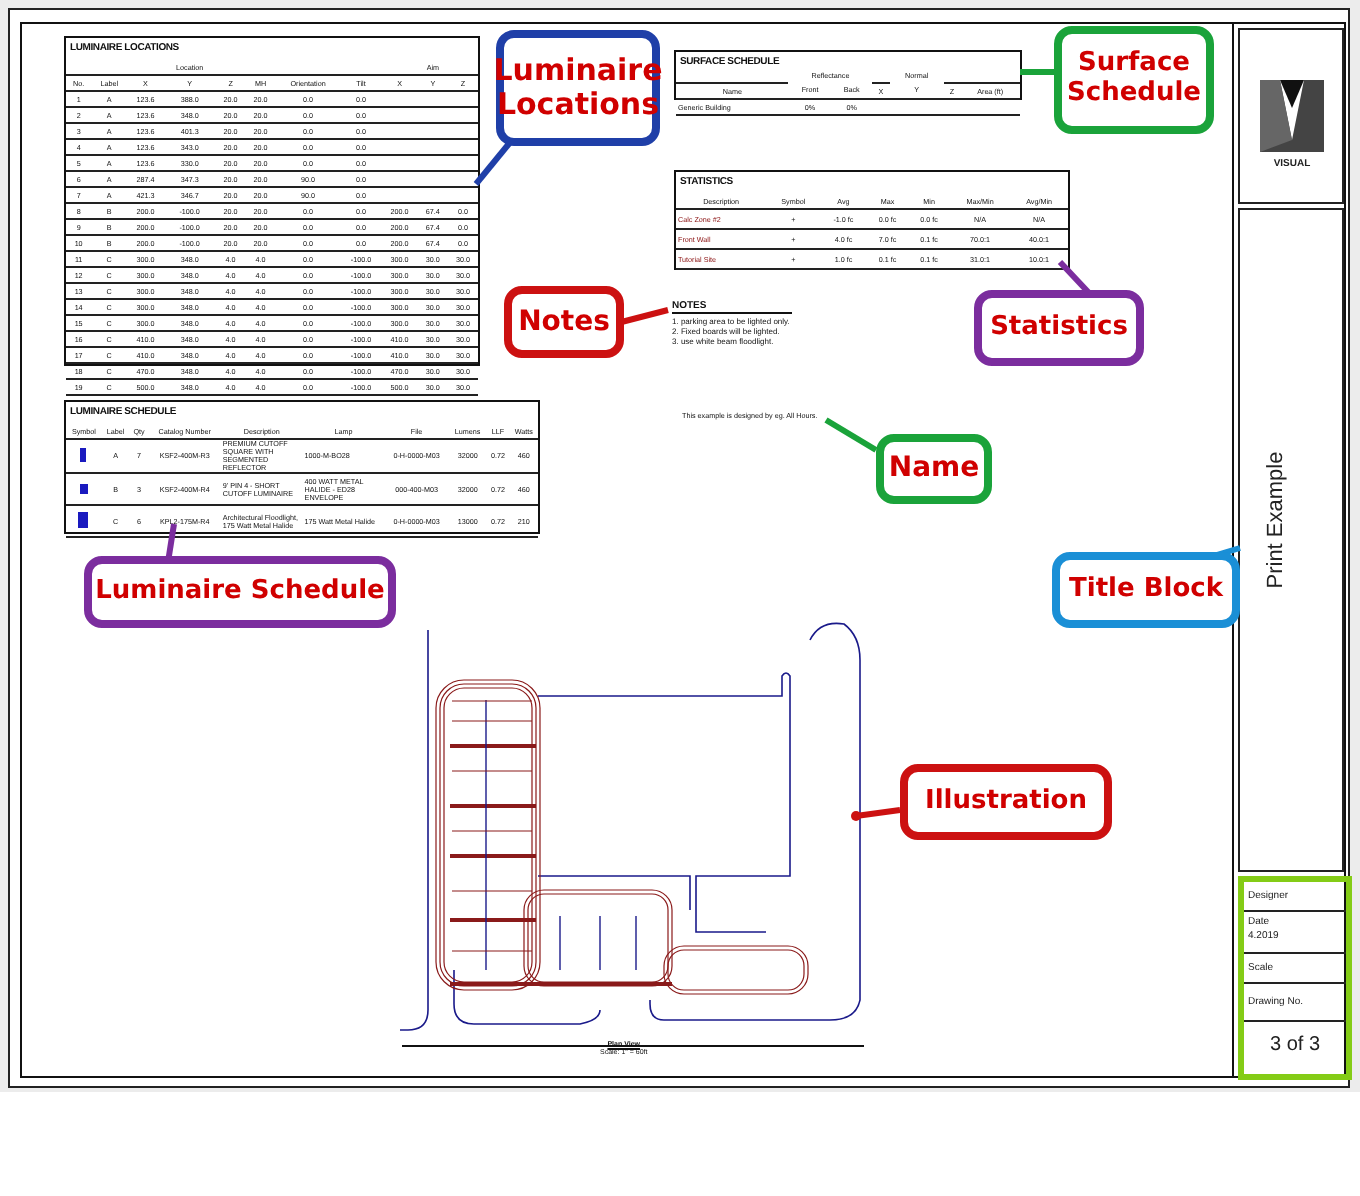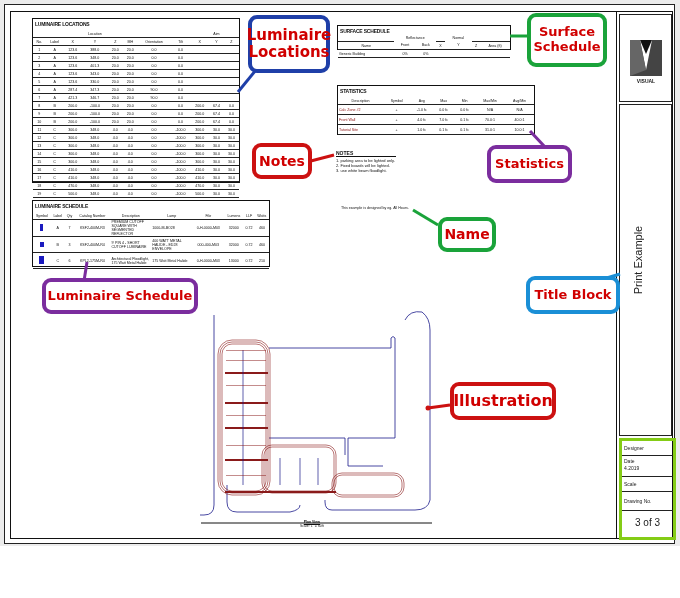--- a/index.html
+++ b/index.html
@@ -540,13 +540,13 @@
   <circle cx="428" cy="408" r="2.5" fill="#cc1111"></circle>
 </svg>
 
 <div class="callout" style="left:248px;top:15px;width:74px;height:50px;border:4px solid #1f3fa8;font-size:15px;">Luminaire Locations</div>
 <div class="callout" style="left:527px;top:13px;width:72px;height:46px;border:4px solid #1aa33a;font-size:13px;">Surface Schedule</div>
 <div class="callout" style="left:487px;top:145px;width:77px;height:30px;border:4px solid #7b2d9e;font-size:13px;">Statistics</div>
 <div class="callout" style="left:252px;top:143px;width:52px;height:28px;border:4px solid #cc1111;font-size:14px;">Notes</div>
 <div class="callout" style="left:438px;top:217px;width:50px;height:27px;border:4px solid #1aa33a;font-size:14px;">Name</div>
 <div class="callout" style="left:42px;top:278px;width:148px;height:28px;border:4px solid #7b2d9e;font-size:13px;">Luminaire Schedule</div>
 <div class="callout" style="left:502px;top:276px;width:86px;height:30px;border:4px solid #1a8fd6;font-size:13px;margin-left:24px;">Title Block</div>
-<div class="callout" style="left:450px;top:382px;width:98px;height:30px;border:4px solid #cc1111;font-size:16px;">Illustration</div>
+<div class="callout" style="left:450px;top:382px;width:98px;height:30px;border:4px solid #cc1111;font-size:13px;">Illustration</div>
 
 </body></html>

